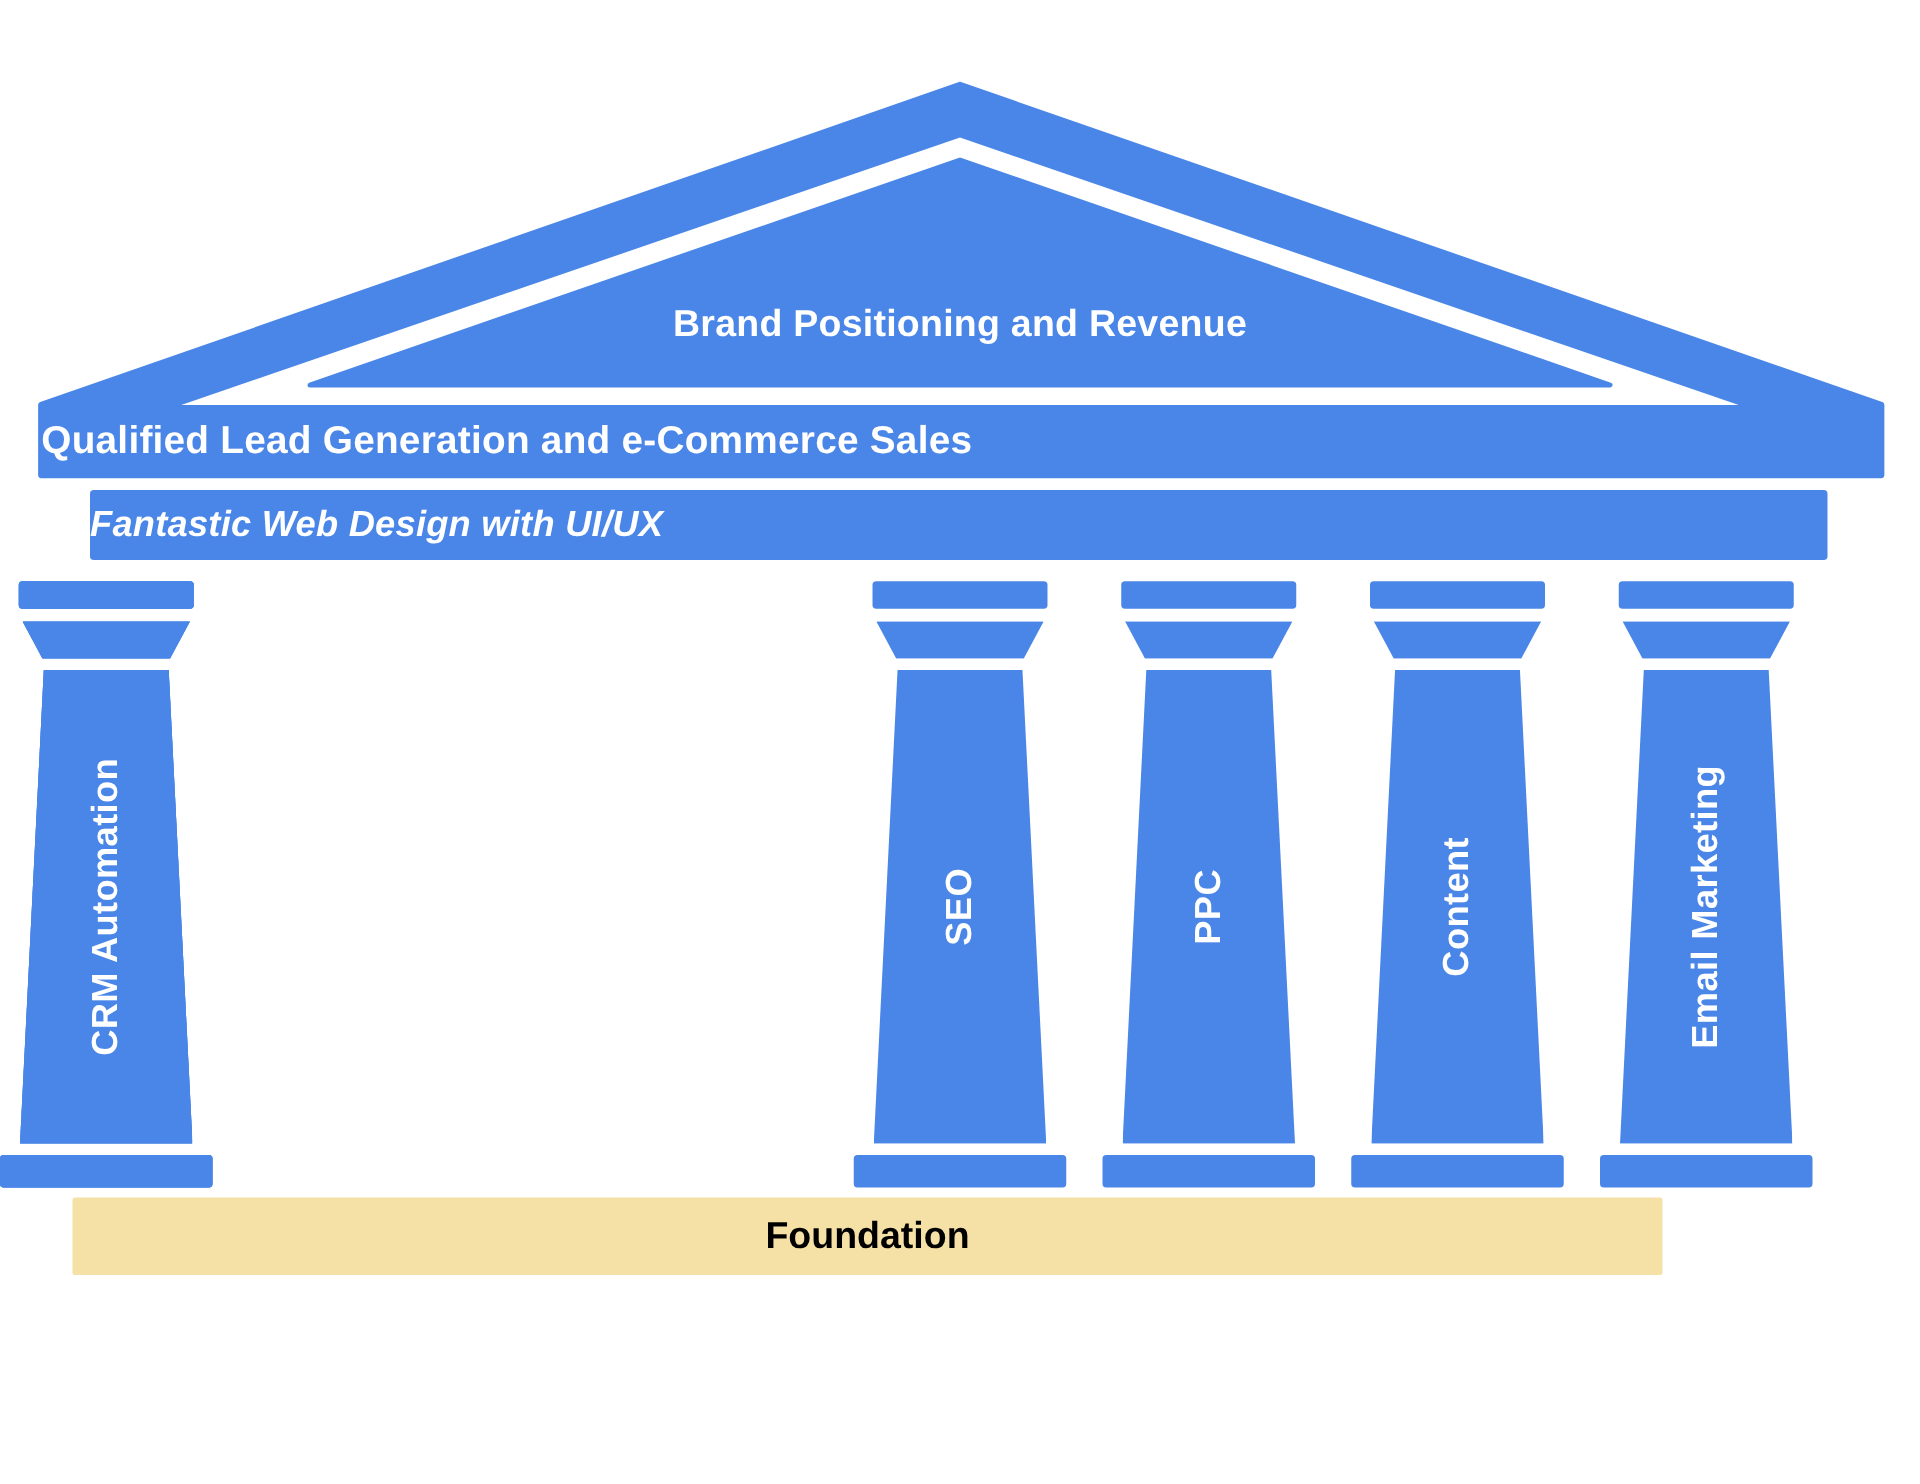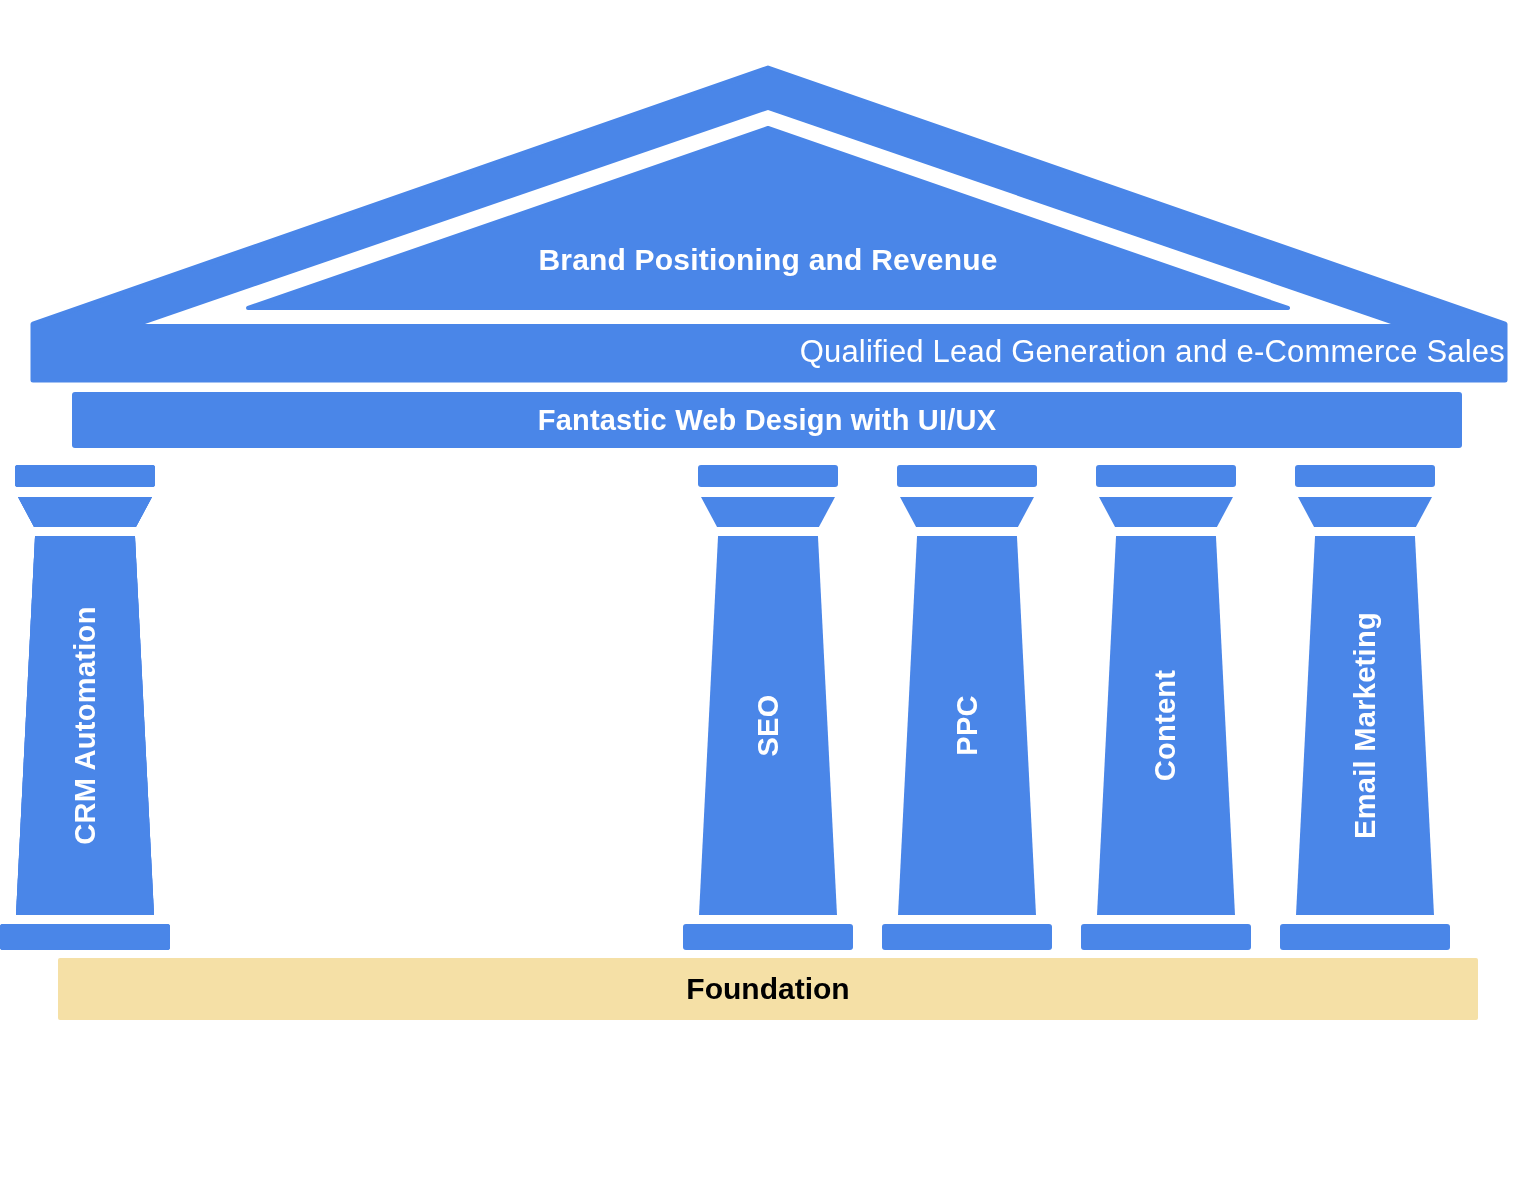--- a/index.html
+++ b/index.html
@@ -21,30 +21,31 @@
   .pediment-svg{position:absolute;left:0;top:0;}
   .pediment-title{
     position:absolute;left:0;top:243px;width:1536px;
     text-align:center;
     color:var(--band-text);
     font-size:30px;font-weight:bold;
     letter-spacing:0.2px;
   }
   .architrave-text{
     position:absolute;left:33px;top:323px;width:1472px;height:57px;
-    line-height:57px;text-align:right;
-    color:var(--band-text);font-size:31px;font-weight:normal;
+    line-height:57px;text-align:left;
+    color:var(--band-text);font-size:31px;font-weight:bold;
     letter-spacing:0.2px;
   }
   .frieze-band{
     position:absolute;left:72px;top:392px;width:1390px;height:56px;
     background:var(--pillar-blue);border-radius:3px;
-    line-height:56px;text-align:center;
+    line-height:56px;
     color:var(--band-text);font-size:29px;font-weight:bold;
     letter-spacing:0.2px;
+    font-style:italic;
   }
   .pillar{
     position:absolute;top:465px;width:170px;height:485px;
   }
   .pillar:nth-of-type(1){left:86px;}
   .pillar:nth-of-type(2){left:285px;}
   .pillar:nth-of-type(3){left:484px;}
   .pillar:nth-of-type(4){left:683px;}
   .pillar:nth-of-type(5){left:882px;}
   .pillar:nth-of-type(6){left:1081px;}
@@ -69,21 +70,21 @@
     white-space:nowrap;
     color:var(--band-text);
     font-size:29px;font-weight:bold;
     letter-spacing:0.3px;
   }
   .plinth{
     position:absolute;left:0;top:459px;width:170px;height:26px;
     background:var(--pillar-blue);border-radius:3px;
   }
   .foundation-band{
-    position:absolute;left:58px;top:958px;width:1420px;height:62px;
+    position:absolute;left:58px;top:958px;width:1272px;height:62px;
     background:var(--foundation-tan);border-radius:2px;
     line-height:62px;text-align:center;
     color:var(--base-text);font-size:30px;font-weight:bold;
   }
   .base-band{
     position:absolute;left:0;top:1031px;width:1523px;height:58px;
     background:var(--foundation-tan);
     line-height:58px;text-align:center;
     color:var(--base-text);font-size:31px;font-weight:bold;
     letter-spacing:0.2px;

